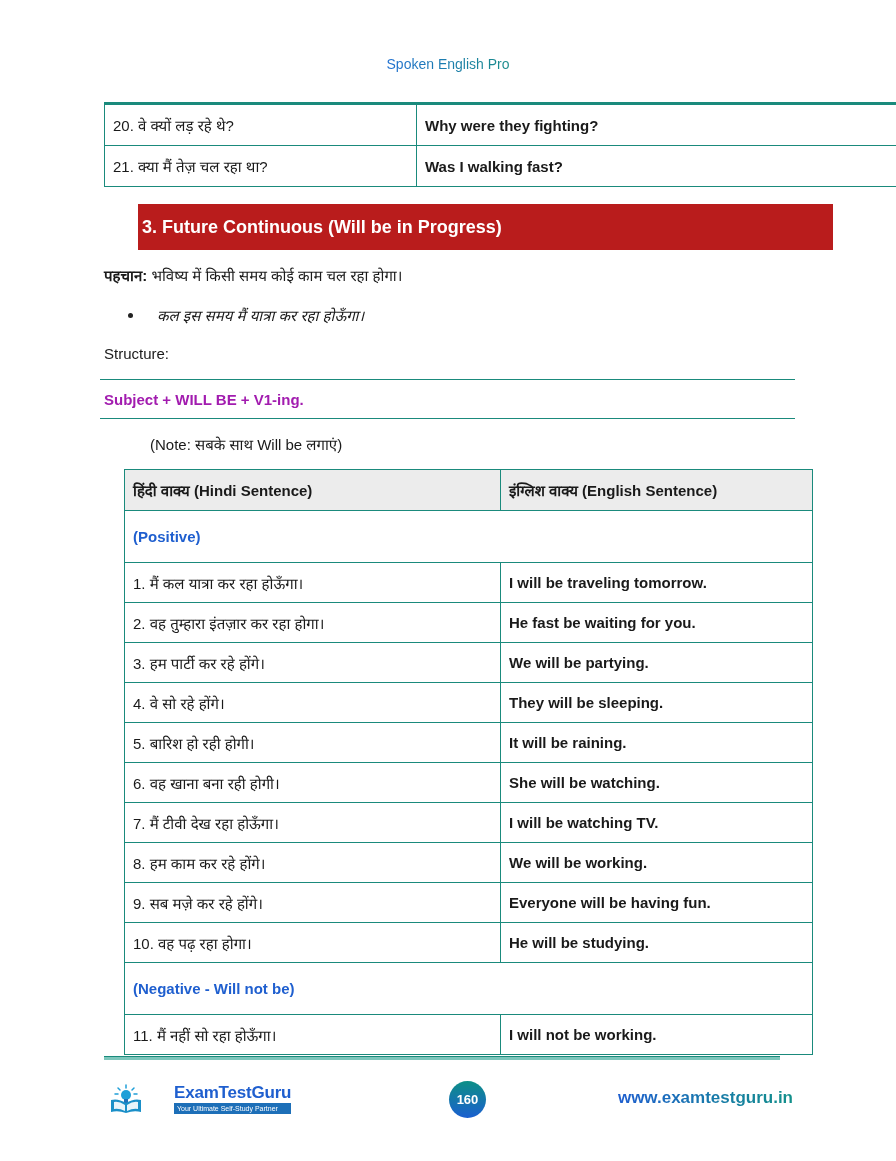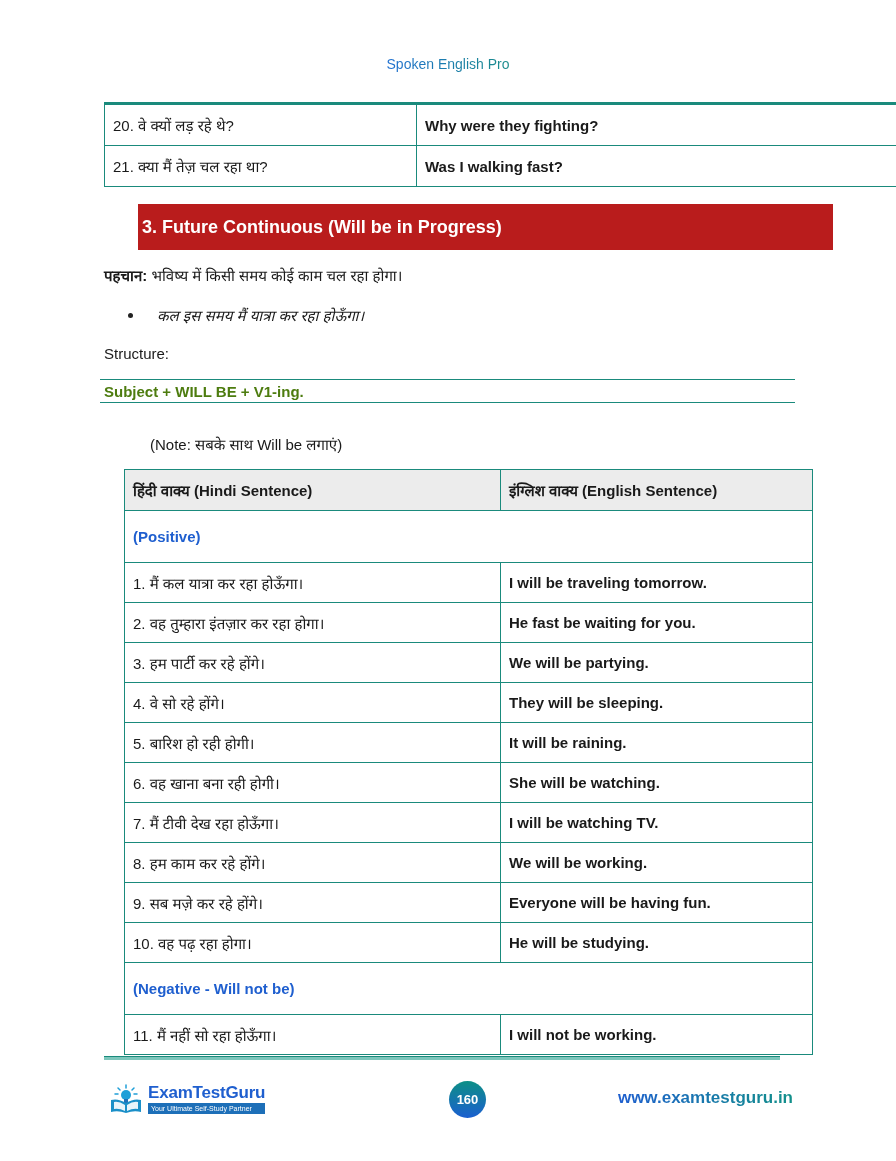--- a/index.html
+++ b/index.html
@@ -31,38 +31,38 @@
 
   .pehchan { position: absolute; left: 104px; top: 265px; font-size: 15px; }
   .pehchan b { font-weight: bold; }
 
   .bullet { position: absolute; left: 128px; top: 305px; font-size: 15px; font-style: italic; display: flex; align-items: center; }
   .bullet .dot { width: 5px; height: 5px; border-radius: 50%; background: #222; margin-right: 24px; display: inline-block; }
 
   .structure-label { position: absolute; left: 104px; top: 345px; font-size: 15px; }
 
   .formula-box {
-    position: absolute; left: 100px; top: 379px; width: 695px; height: 24px;
+    position: absolute; left: 100px; top: 379px; width: 695px; height: 40px;
     border-top: 1.5px solid #1a8a7c; border-bottom: 1.5px solid #1a8a7c;
     display: flex; align-items: center; padding-left: 4px; box-sizing: border-box;
-    color: #4d7c0f; font-weight: bold; font-size: 15px;
+    color: #a21caf; font-weight: bold; font-size: 15px;
   }
 
   .note { position: absolute; left: 104px; top: 434px; font-size: 15px; margin-left: 46px; }
 
   .main-table { left: 104px; top: 469px; width: 689px; margin-left: 20px; }
   .main-table td.hi { width: 359px; }
   .main-table tr.head td { background: #ececec; font-weight: bold; height: 40px; }
   .main-table tr.sub td { height: 51px; color: #1f5fcf; font-weight: bold; }
   .main-table tr.row td { height: 39px; }
 
   .bottom-rule { position: absolute; left: 104px; top: 1057px; width: 676px; height: 3px; background: #7cc6bb; }
   .bottom-rule::before { content: ""; position: absolute; left: 0; top: -1px; width: 100%; height: 1px; background: #1a8a7c; }
 
-  .logo { position: absolute; left: 108px; top: 1084px; display: flex; align-items: center; }
+  .logo { position: absolute; left: 108px; top: 1084px; display: flex; align-items: center; gap: 26px; }
   .logo-icon { width: 36px; height: 30px; margin-right: 4px; }
   .logo-text { display: flex; flex-direction: column; }
   .logo-name { font-size: 17px; font-weight: bold; color: #1f5fcf; line-height: 18px; letter-spacing: -0.2px; }
   .logo-tag { font-size: 7px; color: #ffffff; background: #1d6fb8; padding: 1px 3px; margin-top: 1px; line-height: 9px; white-space: nowrap; }
 
   .page-num {
     position: absolute; left: 429px; top: 1081px; width: 37px; height: 37px; border-radius: 50%;
     background: linear-gradient(180deg, #0d8f86 0%, #1b5fd0 100%);
     color: #fff; font-weight: bold; font-size: 13px; display: flex; align-items: center; justify-content: center; margin-left: 20px;
   }

